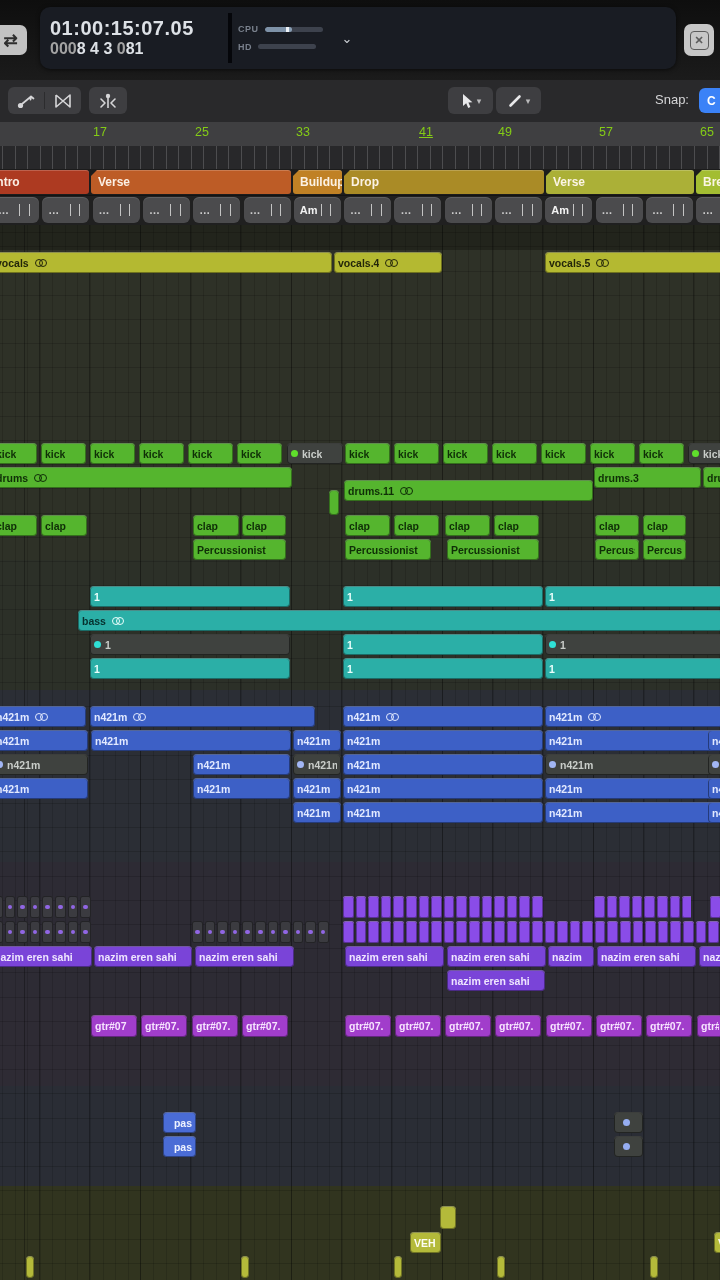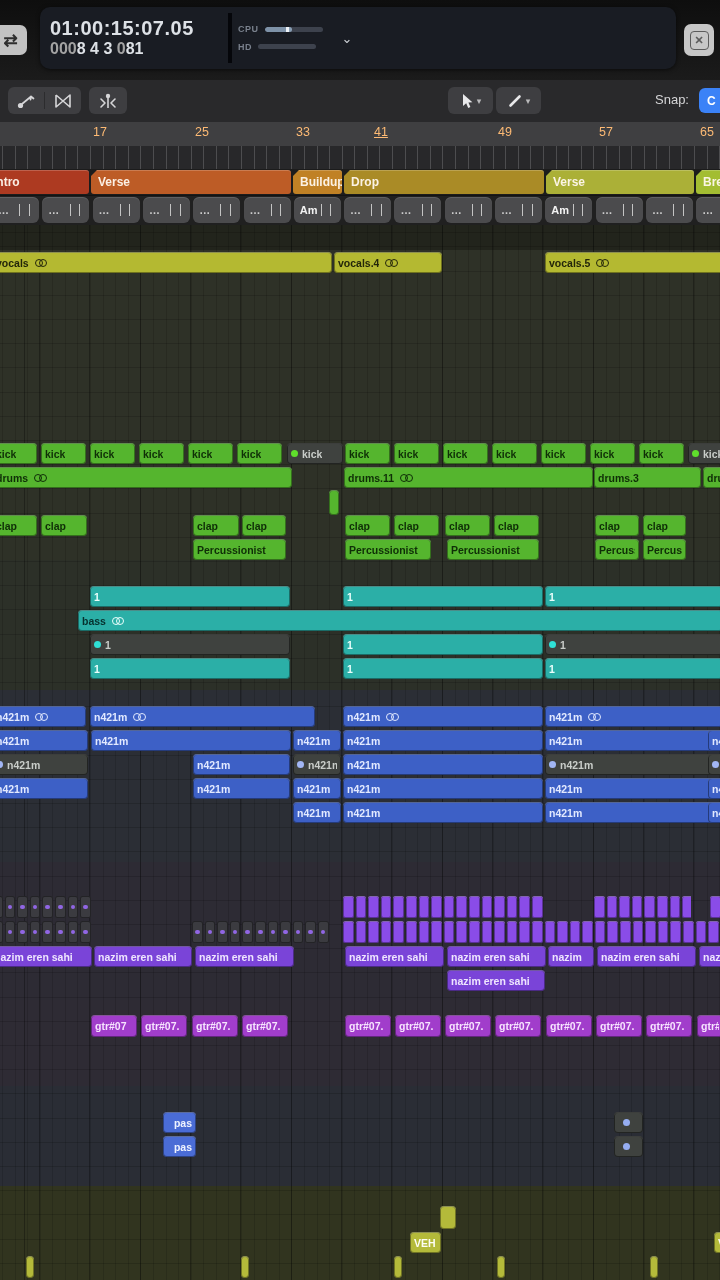--- a/index.html
+++ b/index.html
@@ -37,21 +37,21 @@
   #toolbar{position:absolute;left:0;top:80px;width:720px;height:42px;background:#29292b;border-bottom:1px solid #0c0c0c;}
   .tool-btn{position:absolute;top:7px;height:27px;background:#3e3e41;border-radius:6px;display:flex;
     align-items:center;justify-content:center;color:#d6d6d8;}
   .tool-btn svg{display:block;}
   .chev{font-size:9px;color:#b9b9bb;margin-left:3px;}
   #snap-label{position:absolute;top:12px;left:655px;color:#d5d5d7;font-size:13px;}
   #snap-pill{position:absolute;top:8px;left:699px;width:34px;height:25px;background:#3b82f7;border-radius:6px;
     color:#fff;font-size:12px;font-weight:bold;display:flex;align-items:center;padding-left:8px;}
   
   #ruler-nums{position:absolute;left:0;top:122px;width:720px;height:24px;background:#3f3f41;border-bottom:1px solid #1a1a1a;}
-  .rlabel{position:absolute;top:3px;color:#fdba74;font-size:12.5px;}
+  .rlabel{position:absolute;top:3px;color:#84cc16;font-size:12.5px;}
   #ruler-ticks{position:absolute;left:0;top:146px;width:720px;height:23px;background:#28282a;
     background-image:repeating-linear-gradient(90deg,#4d4d4f 0 1px,transparent 1px 12.583px);
     background-position:2px 0;border-bottom:1px solid #161616;}
   
   #markers{position:absolute;left:0;top:169px;width:720px;height:26px;background:#1c1c1c;}
   .marker{position:absolute;top:1px;height:24px;border-radius:3px;display:flex;align-items:center;
     padding-left:7px;box-sizing:border-box;overflow:hidden;white-space:nowrap;
     clip-path:polygon(0 100%,0 6px,6px 0,100% 0,100% 100%);
     color:rgba(255,248,238,.95);font-size:12px;font-weight:bold;box-shadow:inset 0 1px 0 rgba(255,255,255,.2);}
   
@@ -179,21 +179,21 @@
       <span class="chev">▾</span>
   </div>
   <div id="snap-label">Snap:</div>
   <div id="snap-pill">C</div>
 </div>
 
 <div id="ruler-nums">
     <div class="rlabel abs" style="left: 93px;">17</div>
     <div class="rlabel abs" style="left: 195px;">25</div>
     <div class="rlabel abs" style="left: 296px;">33</div>
-    <div class="rlabel abs" style="left: 374px; text-decoration: underline;">41</div>
+    <div class="rlabel abs" style="left: 419px; text-decoration: underline;">41</div>
     <div class="rlabel abs" style="left: 498px;">49</div>
     <div class="rlabel abs" style="left: 599px;">57</div>
     <div class="rlabel abs" style="left: 700px;">65</div>
   </div>
 <div id="ruler-ticks"></div>
 
 <div id="markers">
     <div class="marker" style="left: -14px; width: 103px; background: rgb(173, 58, 33);">Intro</div>
     <div class="marker" style="left: 91px; width: 200px; background: rgb(189, 92, 38);">Verse</div>
     <div class="marker" style="left: 293px; width: 49px; background: rgb(192, 129, 37);">Buildup</div>
@@ -358,21 +358,21 @@
         <span class="dot"></span>
         <span class="lbl">kick</span>
       </div>
       <div class="region green" style="left: -8px; top: 242px; width: 300px; height: 21px;">
         <span class="lbl">drums</span>
         <span class="loop">
           <i></i>
           <i></i>
         </span>
       </div>
-      <div class="region green" style="left: 344px; top: 242px; width: 249px; height: 21px;">
+      <div class="region green" style="left: 344px; top: 255px; width: 249px; height: 21px;">
         <span class="lbl">drums.11</span>
         <span class="loop">
           <i></i>
           <i></i>
         </span>
       </div>
       <div class="region green" style="left: 594px; top: 242px; width: 107px; height: 21px;">
         <span class="lbl">drums.3</span>
       </div>
       <div class="region green" style="left: 703px; top: 242px; width: 40px; height: 21px;">

